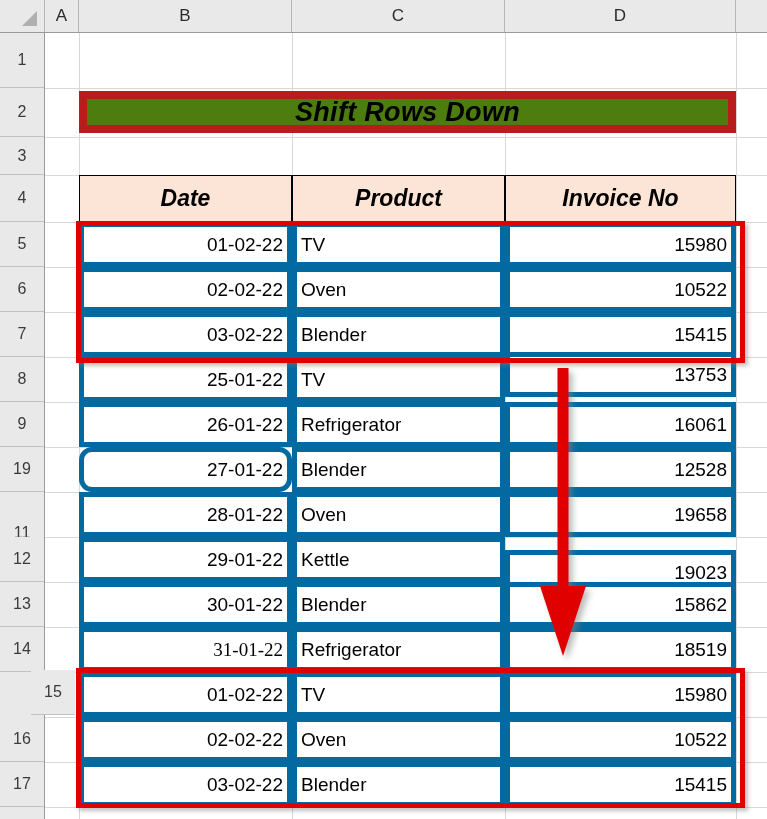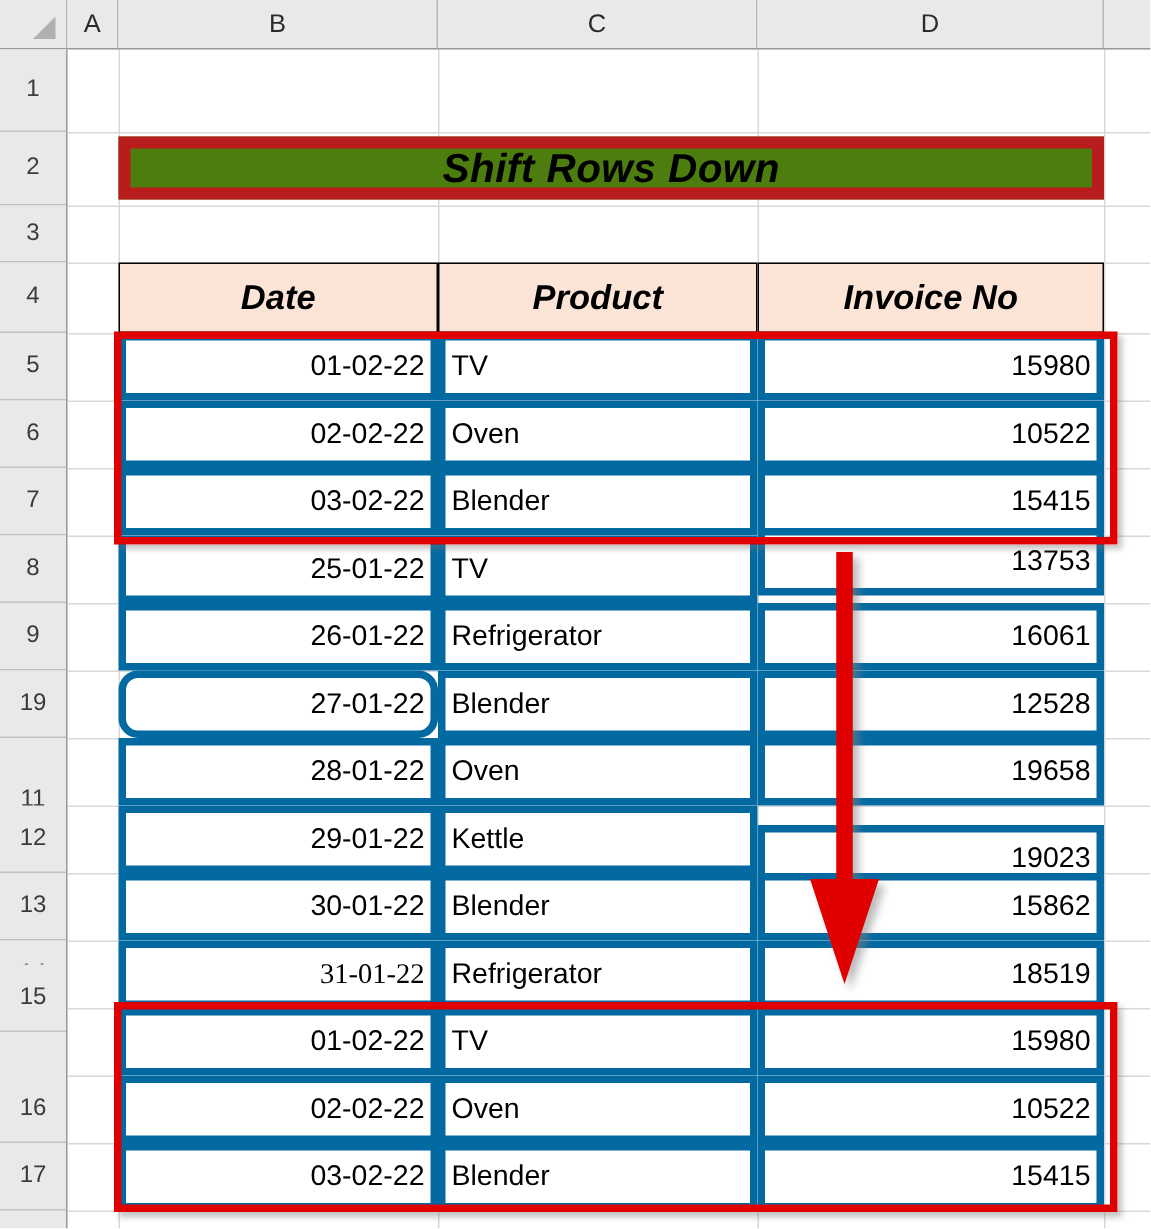--- a/index.html
+++ b/index.html
@@ -163,21 +163,21 @@
         <div class="rowhead" style="top: 189px; height: 45px;">5</div>
         <div class="rowhead" style="top: 234px; height: 45px;">6</div>
         <div class="rowhead" style="top: 279px; height: 45px;">7</div>
         <div class="rowhead" style="top: 324px; height: 45px;">8</div>
         <div class="rowhead" style="top: 369px; height: 45px;">9</div>
         <div class="rowhead" style="top: 414px; height: 45px;">19</div>
         <div class="rowhead" style="top: 478px; height: 45px;">11</div>
         <div class="rowhead" style="top: 504px; height: 45px;">12</div>
         <div class="rowhead" style="top: 549px; height: 45px;">13</div>
         <div class="rowhead" style="top: 594px; height: 45px;">14</div>
-        <div class="rowhead" style="top: 610px; height: 45px;">15</div>
+        <div class="rowhead" style="top: 637px; height: 45px; margin-left: 31px;">15</div>
         <div class="rowhead" style="top: 684px; height: 45px;">16</div>
         <div class="rowhead" style="top: 729px; height: 45px;">17</div>
       </div>
   </div>
 
   <div class="title-banner" id="title-banner" style="left: 79px; top: 91px; width: 657px; height: 42px;">Shift Rows Down</div>
 
   <div id="table-layer">
       <div class="tbl-header-cell" style="left: 79px; top: 175px; width: 213px; height: 47px;">Date</div>
       <div class="tbl-header-cell" style="left: 292px; top: 175px; width: 213px; height: 47px;">Product</div>

